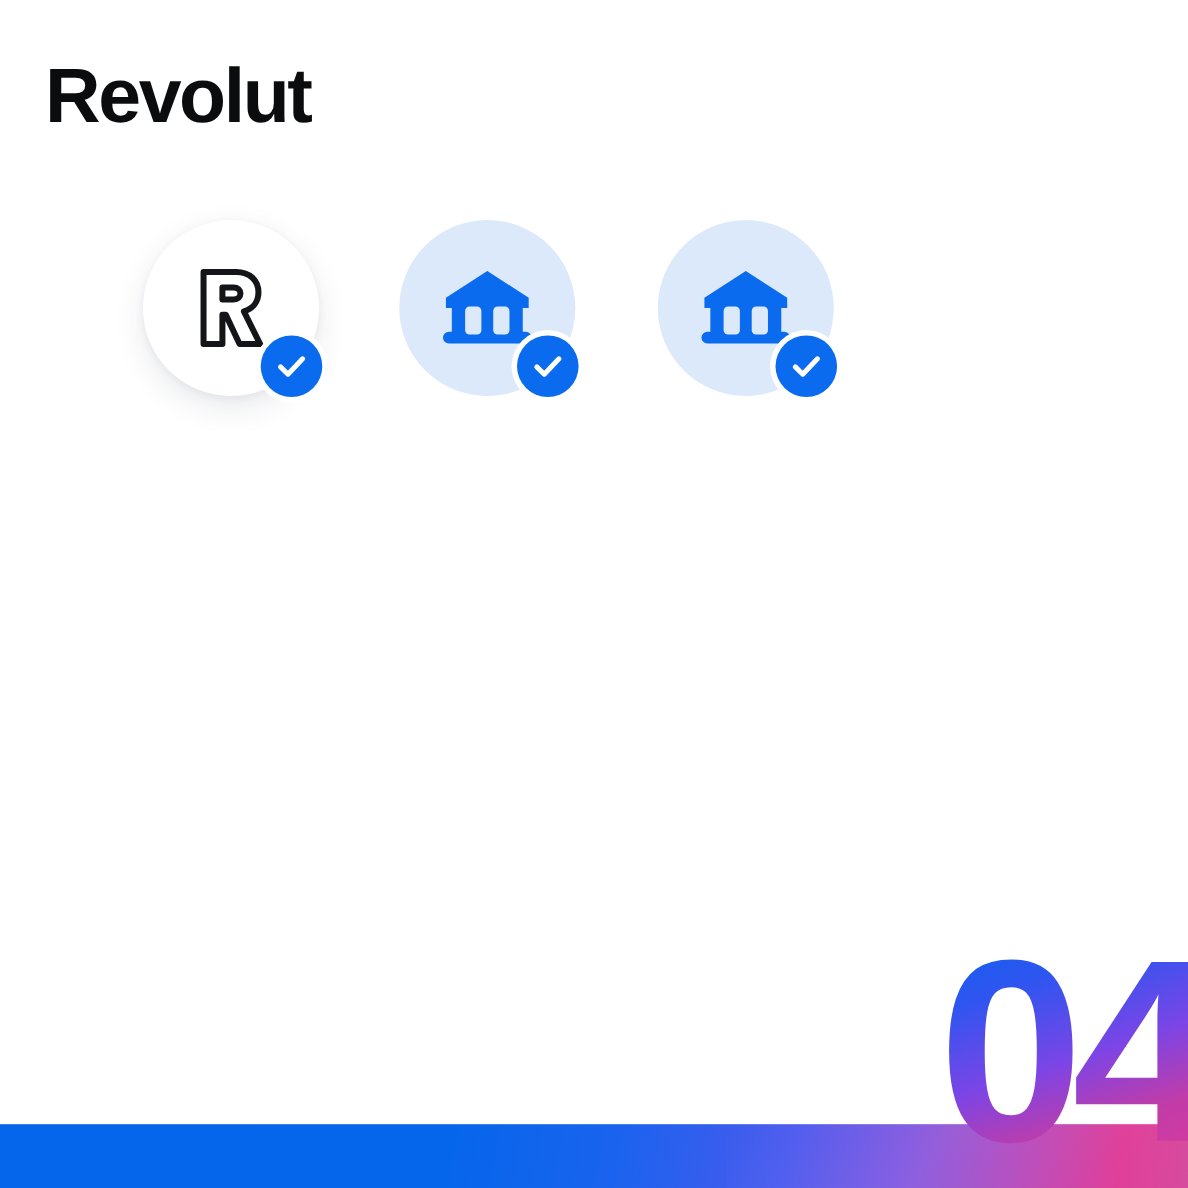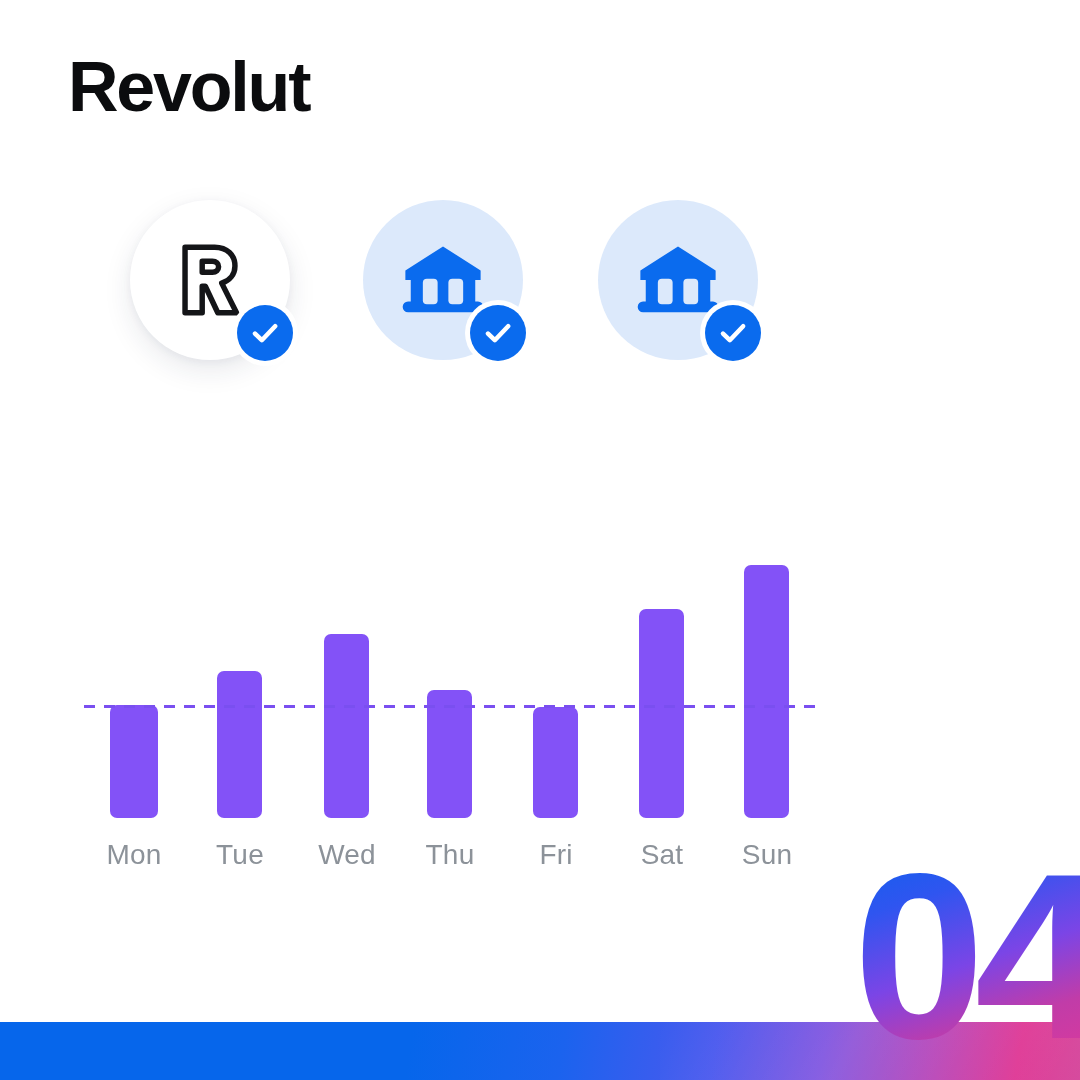--- a/index.html
+++ b/index.html
@@ -8,21 +8,21 @@
     background:#ffffff;
     font-family:"Liberation Sans","DejaVu Sans",sans-serif;
     overflow:hidden;
     position:relative;
     -webkit-font-smoothing:antialiased;
   }
   #stage{position:relative;width:1080px;height:1080px;overflow:hidden;background:#fff;}
 
   
   #brand{
-    position:absolute;left:68px;top:52px;
+    position:absolute;left:41px;top:52px;
     font-size:70px;
     font-weight:700;
     letter-spacing:-2.2px;
     color:#0b0c0e;
     line-height:1;
     font-family:"Liberation Sans","DejaVu Sans",sans-serif;
   }
 
   
   #badges{position:absolute;left:0;top:196px;width:1080px;height:200px;}
@@ -160,40 +160,19 @@
         <div class="check-inner">
           <svg viewBox="0 0 24 24" aria-hidden="true">
             <path d="M4.5 12.4 L9.6 17.4 L19.6 6.9" fill="none" stroke="#ffffff" stroke-width="3.4" stroke-linecap="round" stroke-linejoin="round"></path>
           </svg>
         </div>
       </div>
     </div>
 
   </div>
 
-  <div id="chart">
-    <div id="plot">
-      <div class="bar" style="left:110px;width:48px;top:185px;height:113px;"></div>
-      <div class="bar" style="left:217px;width:45px;top:151px;height:147px;"></div>
-      <div class="bar" style="left:324px;width:45px;top:114px;height:184px;"></div>
-      <div class="bar" style="left:427px;width:45px;top:170px;height:128px;"></div>
-      <div class="bar" style="left:533px;width:45px;top:187px;height:111px;"></div>
-      <div class="bar" style="left:639px;width:45px;top:89px;height:209px;"></div>
-      <div class="bar" style="left:744px;width:45px;top:45px;height:253px;"></div>
-      <div id="avg-line"></div>
-    </div>
-    <div id="xaxis">
-      <div class="xtick" style="left:74px;width:120px;">Mon</div>
-      <div class="xtick" style="left:180px;width:120px;">Tue</div>
-      <div class="xtick" style="left:287px;width:120px;">Wed</div>
-      <div class="xtick" style="left:390px;width:120px;">Thu</div>
-      <div class="xtick" style="left:496px;width:120px;">Fri</div>
-      <div class="xtick" style="left:602px;width:120px;">Sat</div>
-      <div class="xtick" style="left:707px;width:120px;">Sun</div>
-    </div>
-  </div>
 
   <div id="slide-number">04</div>
 
   <div id="footer-bar"></div>
   <div id="footer-glow"></div>
 
 </div>
 
 </body></html>

